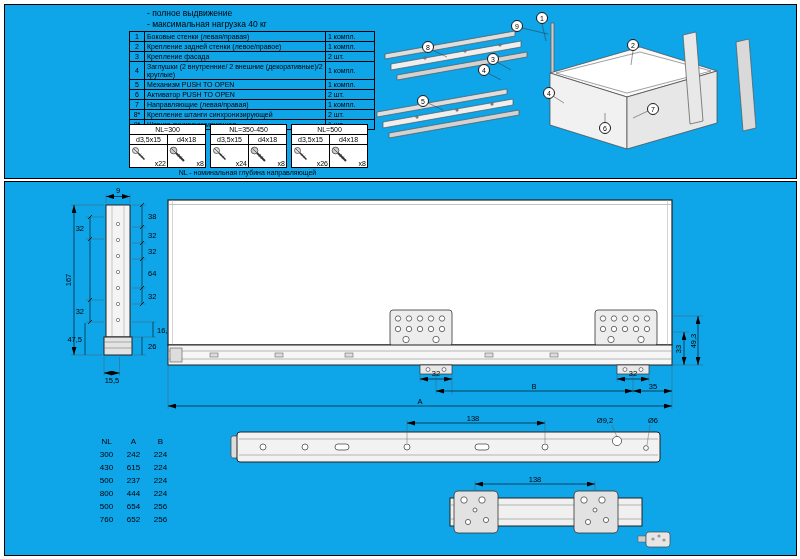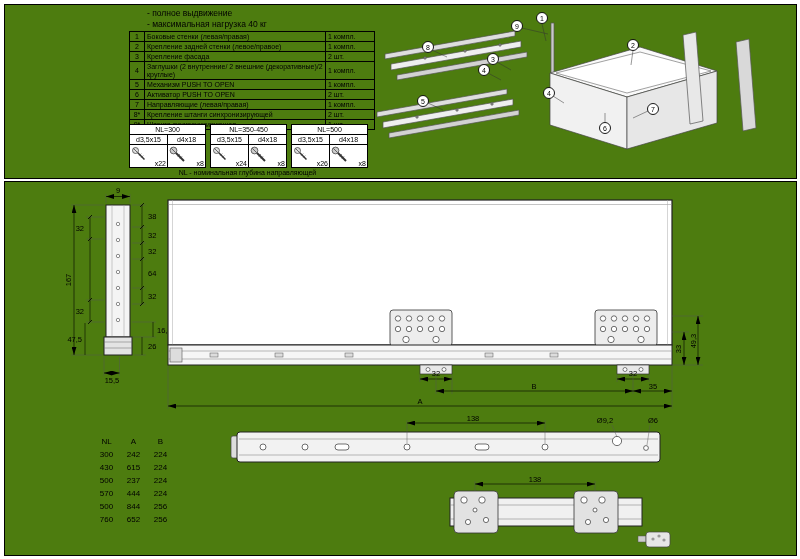--- a/index.html
+++ b/index.html
@@ -1,18 +1,18 @@
 <!DOCTYPE html>
 <html><head>
 <meta charset="utf-8">
 <style>
   html,body{margin:0;padding:0;}
   body{width:800px;height:559px;position:relative;overflow:hidden;background:#fff;
        font-family:"Liberation Sans",sans-serif;color:#000;}
-  .box{position:absolute;border:1.5px solid #000;background:#4d7c0f;}
+  .box{position:absolute;border:1.5px solid #000;background:#0ea5e9;}
   #top-box{left:4px;top:4px;width:791px;height:173px;}
   #bottom-box{left:4px;top:181px;width:791px;height:373px;}
 
   .bullets{position:absolute;left:142px;top:3px;font-size:8.5px;line-height:11px;white-space:nowrap;}
 
   .parts-table{position:absolute;left:124px;top:26px;border-collapse:collapse;font-size:7px;line-height:1.15;}
   .parts-table td{border:0.8px solid #000;padding:0.5px 2px;vertical-align:middle;}
   td.c-num{width:12px;text-align:center;padding:0.5px 1px;}
   td.c-desc{width:176px;}
   td.c-qty{width:44px;white-space:nowrap;}
@@ -551,27 +551,27 @@
             <td>430</td>
             <td>615</td>
             <td>224</td>
           </tr>
         <tr>
             <td>500</td>
             <td>237</td>
             <td>224</td>
           </tr>
         <tr>
-            <td>570</td>
+            <td>800</td>
             <td>444</td>
             <td>224</td>
           </tr>
         <tr>
             <td>500</td>
-            <td>844</td>
+            <td>654</td>
             <td>256</td>
           </tr>
         <tr>
             <td>760</td>
             <td>652</td>
             <td>256</td>
           </tr>
       </tbody>
     </table>
   </div>

